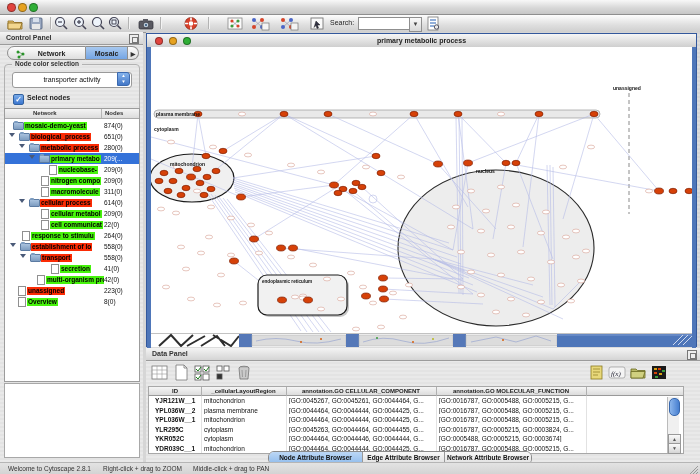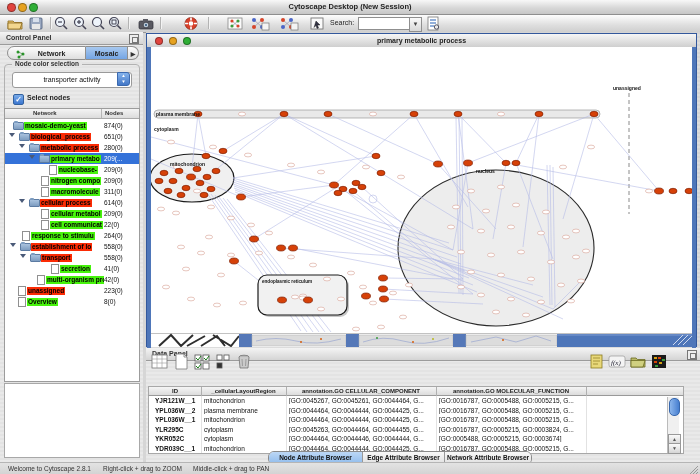--- a/index.html
+++ b/index.html
@@ -79,21 +79,21 @@
     background:linear-gradient(#f6f6f6,#cfcfcf);border-bottom:1px solid #909090}
   #netwin-title .t{position:absolute;width:100%;text-align:center;top:2.5px;font-size:7px;
     font-weight:bold;color:#222}
   #netwin-side-l{left:0;top:13px;width:4px;height:301px;background:#4e76b9}
   #netwin-side-r{left:545px;top:13px;width:4px;height:301px;background:#4e76b9}
   #canvas{left:4px;top:13px;width:541px;height:286px;background:#fff;overflow:hidden}
   #bottomstrip{left:4px;top:299px;width:541px;height:14px;background:#fff}
   
   #dpanel{left:146px;top:348px;width:554px;height:114px;
     background:repeating-linear-gradient(0deg,#e9e9e9 0 2px,#e3e3e3 2px 4px)}
-  #dtoolbar{left:0;top:2px;width:554px;height:25px}
+  #dtoolbar{left:0;top:13px;width:554px;height:25px}
   .dbi{position:absolute;top:3px;width:18px;height:18px}
   #dtable-hdr{left:2px;top:38px;width:536px;height:10px;background:linear-gradient(#f5f5f5,#dcdcdc);
     border:1px solid #a8a8a8;border-bottom-color:#999;box-sizing:border-box}
   .th{position:absolute;top:1px;font-size:6px;font-weight:bold;color:#222;text-align:center}
   .thdiv{position:absolute;top:0;width:1px;height:9px;background:#b0b0b0}
   #dtable-body{left:2px;top:48px;width:536px;height:58px;background:#fff;border:1px solid #a8a8a8;
     border-top:none;box-sizing:border-box;overflow:hidden}
   .bdiv{position:absolute;top:0;width:1px;height:58px;background:#e2e2e2}
   .drow{position:absolute;left:0;width:536px;height:9.6px;font-size:6.5px;color:#111}
   .drow span{position:absolute;top:1px;white-space:nowrap;overflow:hidden}
@@ -119,21 +119,20 @@
 </style>
 </head>
 <body>
 
 <div id="app">
 
   <div class="abs" id="titlebar">
     <div class="abs mac-dot" style="left:7px;background:#e0443e"></div>
     <div class="abs mac-dot" style="left:18px;background:#e6a220"></div>
     <div class="abs mac-dot" style="left:29px;background:#2fae36"></div>
-    <div class="abs" id="title-text">Cytoscape Desktop (New Session)</div>
   </div>
 
   <div class="abs" id="toolbar">
     <div class="tbi" style="left:6px">
       <svg width="18" height="15">
           <path d="M2 5 h5 l1.5 1.5 H16 V13 H2 Z" fill="#e8c06a" stroke="#8a6a20" stroke-width="0.8"></path>
           <path d="M2 7 h14 l-2 6 H2 Z" fill="#f3d68e" stroke="#8a6a20" stroke-width="0.8"></path>
         </svg></div>
     <div class="tbi" style="left:27px">
       <svg width="18" height="15">

